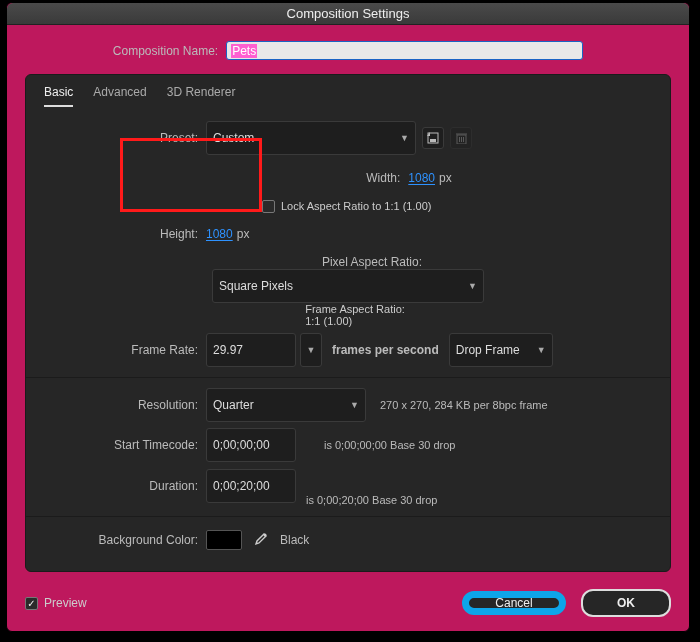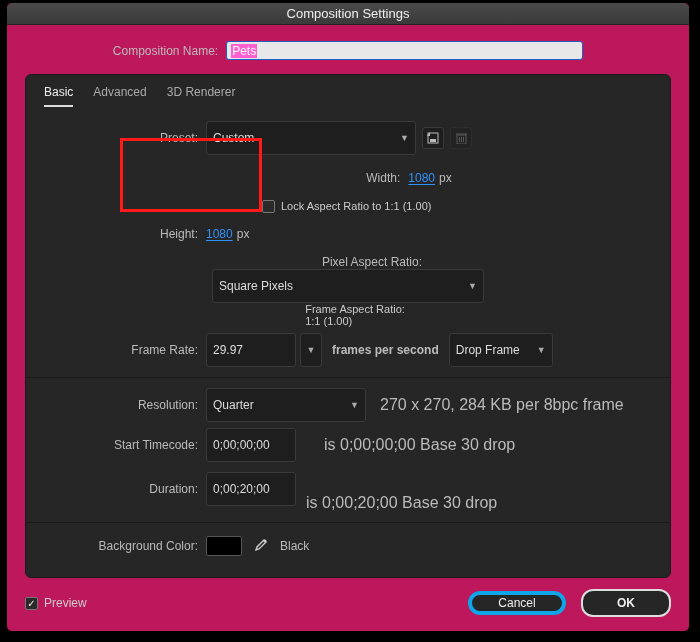--- a/index.html
+++ b/index.html
@@ -22,23 +22,23 @@
   .select .chev { font-size:9px; color:#aaa; margin-left:6px;}
   .editnum { color:#2e92ff; text-decoration:underline; text-underline-offset:2px; cursor:ew-resize;}
   .px { color:#bbb; margin-left:4px;}
   hr.sep { border:none; border-top:1px solid #1b1b1b; margin:10px -16px;}
   .iconbtn { width:22px; height:22px; display:inline-flex; align-items:center; justify-content:center; border:1px solid #3a3a3a; border-radius:3px; background:#1e1e1e; cursor:pointer; margin-left:6px;}
   .iconbtn.disabled { opacity:.35; cursor:default;}
   .checkbox { width:13px; height:13px; border:1px solid #777; border-radius:2px; display:inline-flex; align-items:center; justify-content:center; background:#2a2a2a; margin-right:6px; font-size:10px; color:#eee;}
   .redbox { position:absolute; border:3px solid #ff1a1a; pointer-events:none;}
   .swatch { width:36px; height:20px; background:#000; border:1px solid #555; border-radius:2px; display:inline-block;}
   .footer { position:absolute; left:18px; right:18px; bottom:14px; display:flex; align-items:center; justify-content:space-between;}
-  .pill { height:24px; border:4px solid #0ea5e9; border-radius:12px; background:#262626; color:#eee; display:inline-flex; align-items:center; justify-content:center; padding:0 26px; margin-left:12px; cursor:pointer; font-size:12px;}
+  .pill { height:24px; border:7px solid #0ea5e9; border-radius:12px; background:#262626; color:#eee; display:inline-flex; align-items:center; justify-content:center; padding:0 26px; margin-left:12px; cursor:pointer; font-size:12px;}
   .pill.primary { border:2px solid #ddd; font-weight:600; padding:12px 34px;}
-  .info { color:#bbb; font-size:16px;text-align:right;}
+  .info { color:#bbb; font-size:11px;text-align:right;}
   .tiny { font-size:11px;}
 </style>
 </head>
 <body>
 
 <div class="shadow"></div>
 <div class="window">
   <div class="titlebar">
     <span>Composition Settings</span>
   </div>

